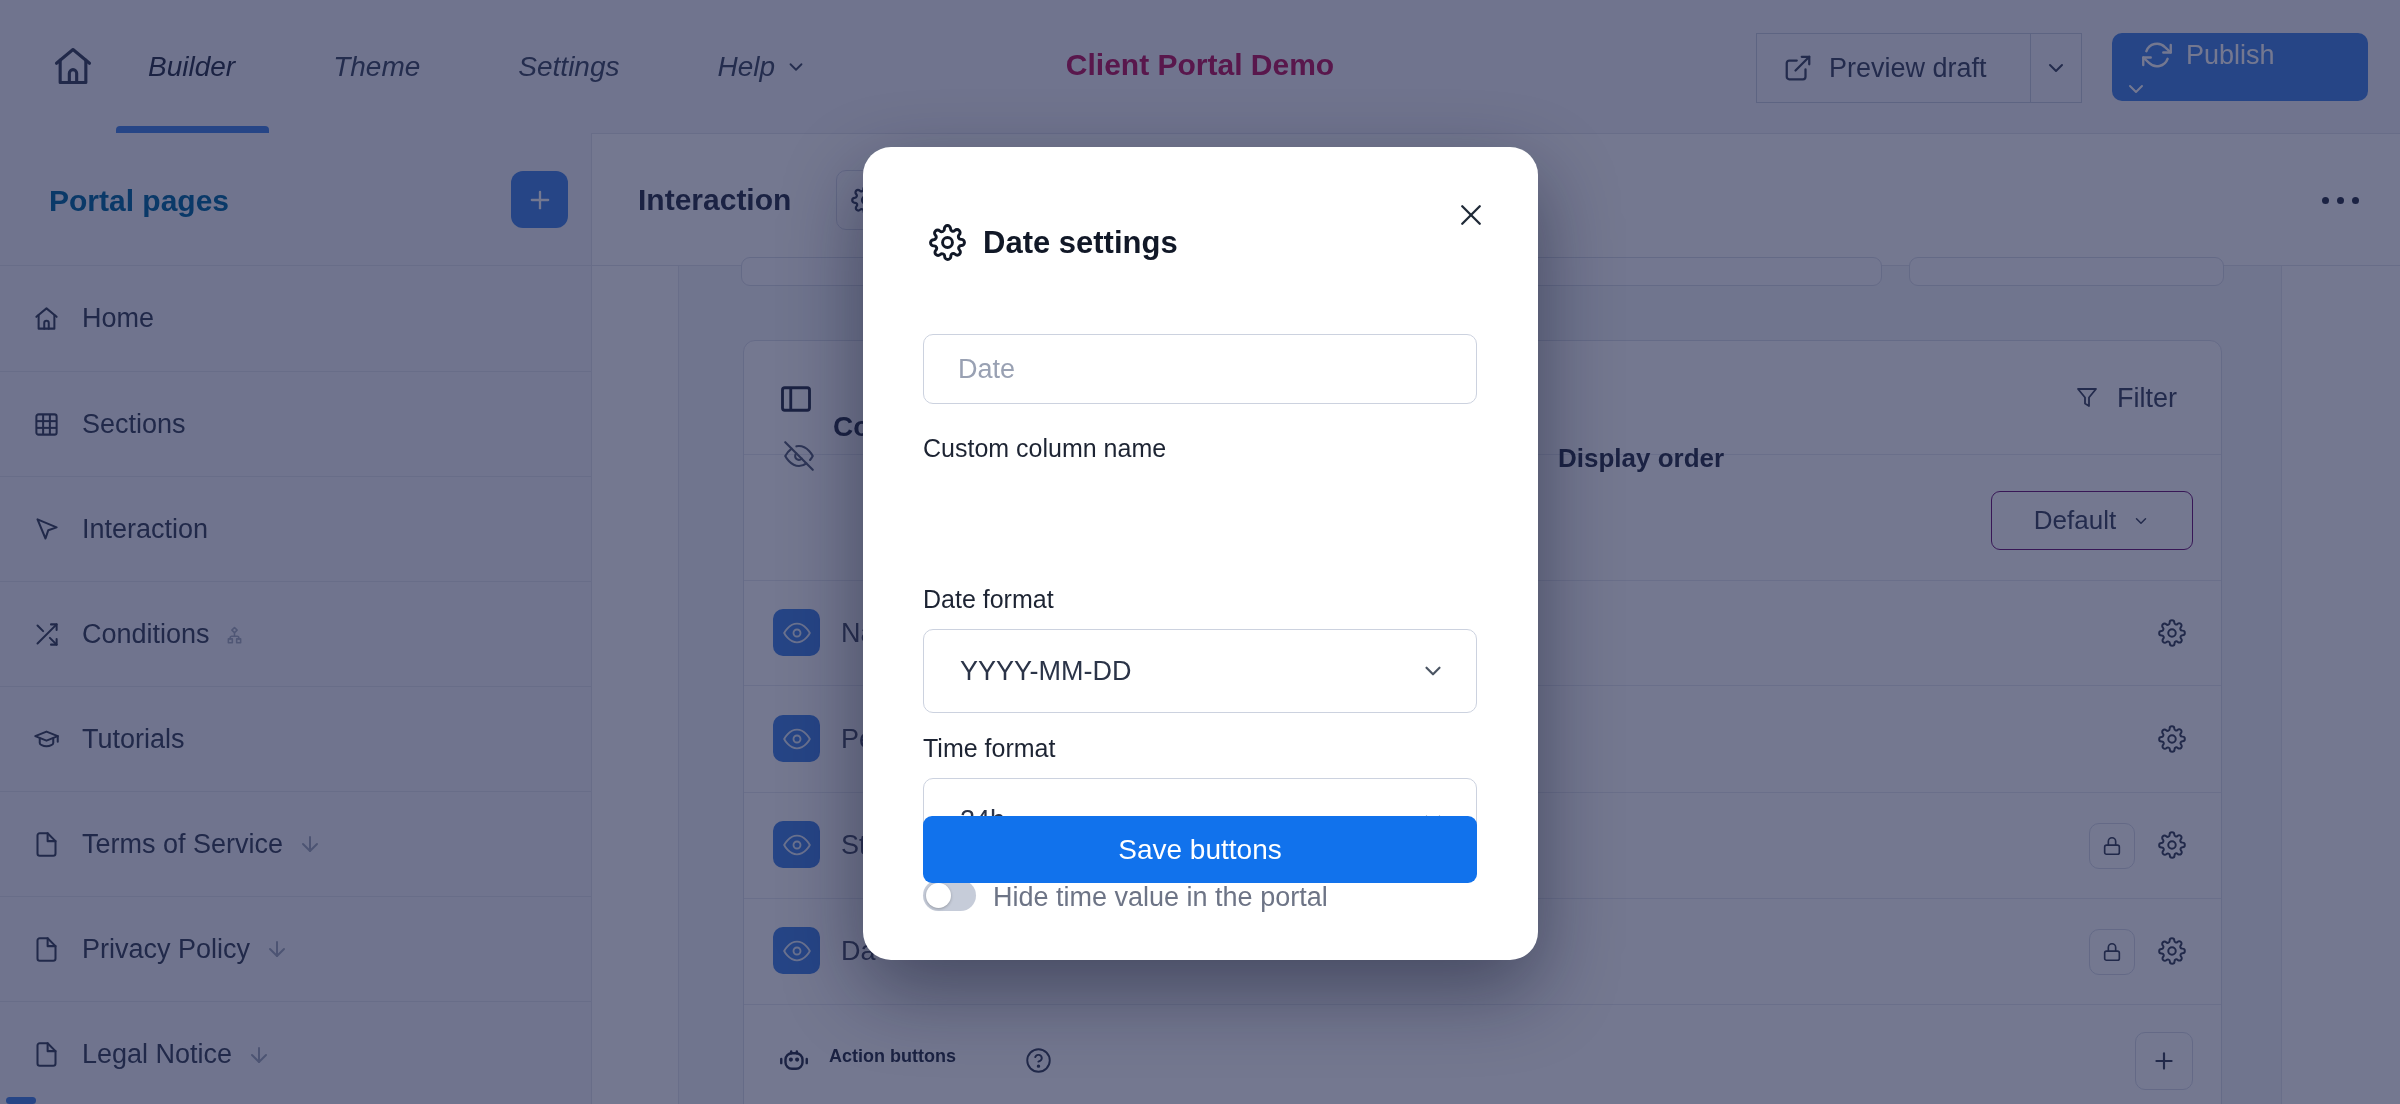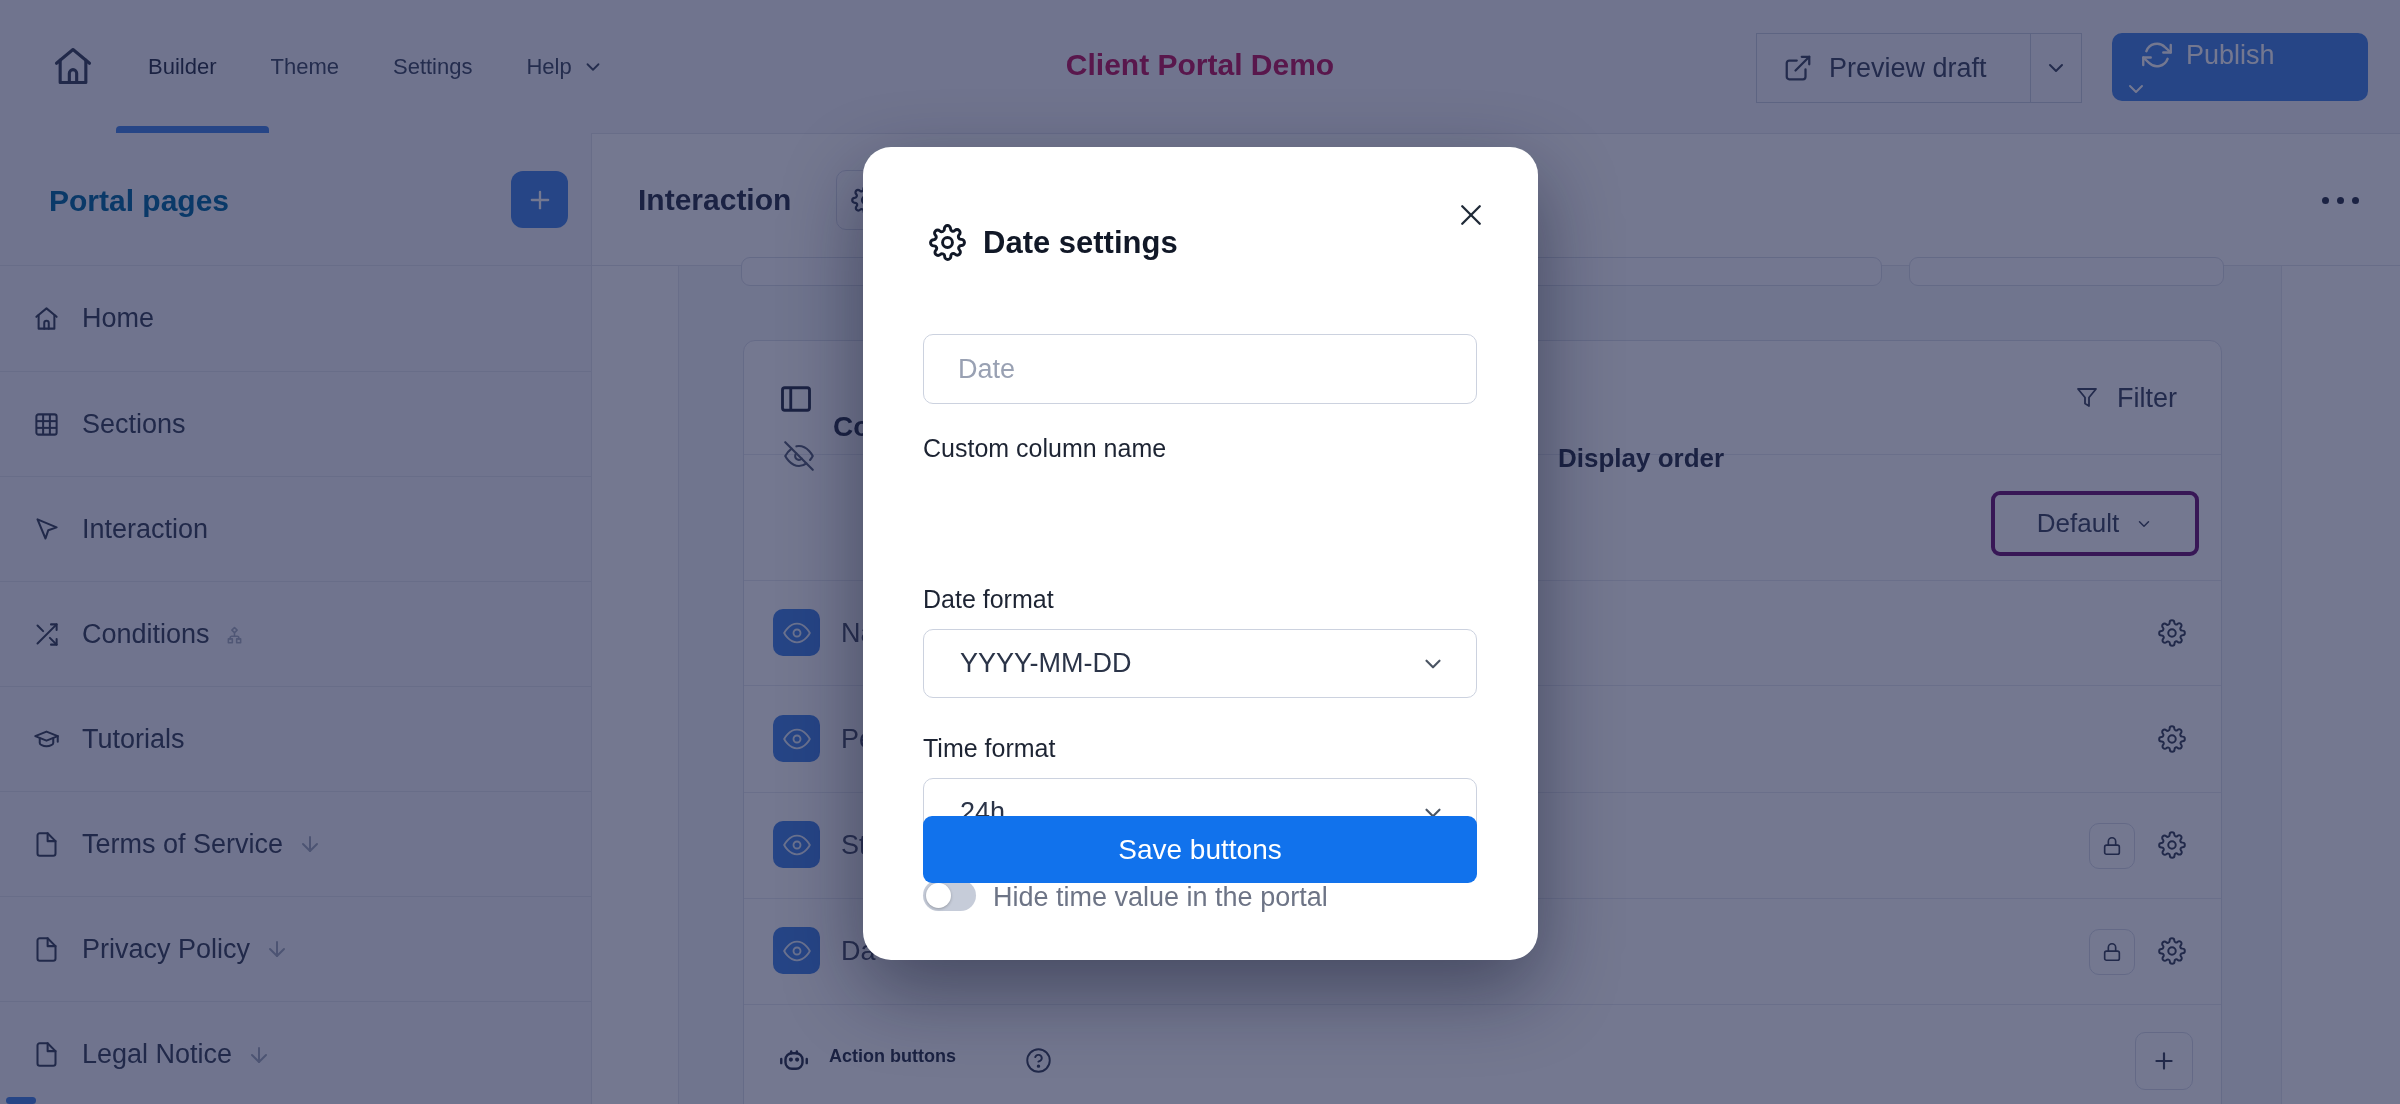--- a/index.html
+++ b/index.html
@@ -3,21 +3,21 @@
 <meta charset="utf-8">
 <style>
   html,body{margin:0;padding:0;background:#e8e9ee;}
   .screen{position:relative;width:2400px;height:1104px;overflow:hidden;background:#ffffff;
           font-family:"Liberation Sans",sans-serif;color:#2b3448;}
   .abs{position:absolute;}
 
   
   .topbar{left:0;top:0;width:2400px;height:133px;background:#f5f6f9;border-bottom:1px solid #e2e5ec;}
   .home-btn{left:51px;top:44px;width:44px;height:44px;color:#3a4358;}
-  .nav{left:148px;top:0;height:133px;display:flex;align-items:center;gap:54px;font-size:22px;color:#424c63;}
+  .nav{left:148px;top:0;height:133px;display:flex;align-items:center;gap:98px;font-size:28px;color:#424c63;font-style:italic;}
   .nav .navitem{cursor:pointer;white-space:nowrap;display:flex;align-items:center;gap:10px;}
   .nav .active{color:#2b3448;}
   .nav-underline{left:116px;top:126px;width:153px;height:7px;border-radius:4px 4px 0 0;background:#4585e6;}
   .apptitle{left:0;top:48px;width:2400px;text-align:center;font-size:30px;font-weight:bold;color:#be185d;}
   .btn-preview{left:1756px;top:33px;width:324px;height:68px;border:1px solid #c9cfdd;border-radius:0;
                display:flex;align-items:stretch;background:transparent;color:#3f485f;}
   .btn-preview .main{flex:1;display:flex;align-items:center;gap:16px;padding-left:26px;font-size:27px;}
   .btn-preview .sep{width:1px;background:#c9cfdd;}
   .btn-preview .caret{width:50px;display:flex;align-items:center;justify-content:center;}
   .btn-publish{left:2112px;top:33px;width:256px;height:68px;border-radius:10px;background:#4585e6;color:#fff;
@@ -58,21 +58,21 @@
   .card{left:743px;top:340px;width:1479px;height:790px;background:#ffffff;border:1px solid #dcdfea;
         border-radius:12px 12px 0 0;box-sizing:border-box;}
   .card .row-line{position:absolute;left:0;width:100%;height:1px;background:#e6e9f0;}
   .card-head-ic{position:absolute;left:34px;top:40px;width:36px;height:36px;color:#2b3448;}
   .card-head-label{position:absolute;left:89px;top:42px;font-size:28px;font-weight:bold;color:#2b3448;margin-top:28px;}
   .filter-btn{position:absolute;right:44px;top:34px;height:46px;display:flex;align-items:center;gap:18px;
               font-size:27px;color:#3f485f;}
   .filter-btn .ic{width:24px;height:24px;}
   .eyeoff-ic{position:absolute;left:40px;top:100px;width:30px;height:30px;color:#5a6378;}
   .disp-label{position:absolute;left:814px;top:102px;font-size:26px;font-weight:bold;color:#2b3448;}
-  .default-btn{position:absolute;left:1247px;top:150px;width:200px;height:57px;border:4px solid #701a75;
+  .default-btn{position:absolute;left:1247px;top:150px;width:200px;height:57px;border:1px solid #701a75;
                border-radius:9px;background:#fff;display:flex;align-items:center;justify-content:center;gap:16px;
                font-size:26px;color:#3f485f;}
   .trow{position:absolute;left:0;width:100%;height:106px;}
   .eye-btn{position:absolute;left:29px;top:29px;width:47px;height:47px;border-radius:10px;background:#4585e6;
            color:rgba(255,255,255,0.88);display:flex;align-items:center;justify-content:center;}
   .trow .rlabel{position:absolute;left:97px;top:38px;font-size:27px;color:#4a5266;}
   .lock-btn{position:absolute;left:1345px;top:31px;width:44px;height:44px;border:1px solid #d8dce8;border-radius:10px;
             background:#fff;display:flex;align-items:center;justify-content:center;color:#3a4358;}
   .gear-sm{position:absolute;left:1414px;top:39px;width:28px;height:28px;color:#3a4358;}
   .action-row{position:absolute;left:0;top:661px;width:100%;height:129px;}
@@ -87,21 +87,21 @@
   .modal{left:863px;top:147px;width:675px;height:813px;background:#ffffff;border-radius:28px;z-index:100;
          box-shadow:0 30px 80px rgba(10,16,40,0.45);}
   .m-close{position:absolute;left:593px;top:53px;width:30px;height:30px;color:#1f2937;cursor:pointer;}
   .m-gear{position:absolute;left:66px;top:77px;width:37px;height:37px;color:#111827;}
   .m-title{position:absolute;left:120px;top:78px;font-size:31px;font-weight:bold;color:#111827;}
   .m-label{position:absolute;left:60px;font-size:25px;color:#1d2433;}
   .m-input{position:absolute;left:60px;top:187px;width:554px;height:70px;border:1px solid #ccd2df;border-radius:10px;
            box-sizing:border-box;padding:0 34px;font-size:27px;color:#2b3448;outline:none;background:#fff;
            font-family:"Liberation Sans",sans-serif;}
   .m-input::placeholder{color:#99a1b3;opacity:1;}
-  .m-select{position:absolute;left:60px;width:554px;height:69px;border:1px solid #ccd2df;border-radius:10px;
+  .m-select{position:absolute;left:60px;width:554px;height:84px;border:1px solid #ccd2df;border-radius:10px;
             box-sizing:border-box;display:flex;align-items:center;justify-content:space-between;
             padding:0 30px 0 36px;font-size:27px;color:#2b3448;background:#fff;cursor:pointer;}
   .m-select .chv{width:26px;height:26px;color:#4b5563;}
   .toggle{position:absolute;left:60px;top:733px;width:53px;height:31px;border-radius:16px;background:#c6ccd9;cursor:pointer;}
   .toggle .knob{position:absolute;left:3px;top:3px;width:25px;height:25px;border-radius:50%;background:#fff;
                 box-shadow:0 1px 3px rgba(0,0,0,0.25);}
   .toggle-label{position:absolute;left:130px;top:735px;font-size:27px;color:#6d7486;}
   .m-save{position:absolute;left:60px;top:669px;width:554px;height:67px;border:none;border-radius:9px;
           background:#1172ec;color:#ffffff;font-size:28px;display:flex;align-items:center;justify-content:center;
           cursor:pointer;font-family:"Liberation Sans",sans-serif;}

